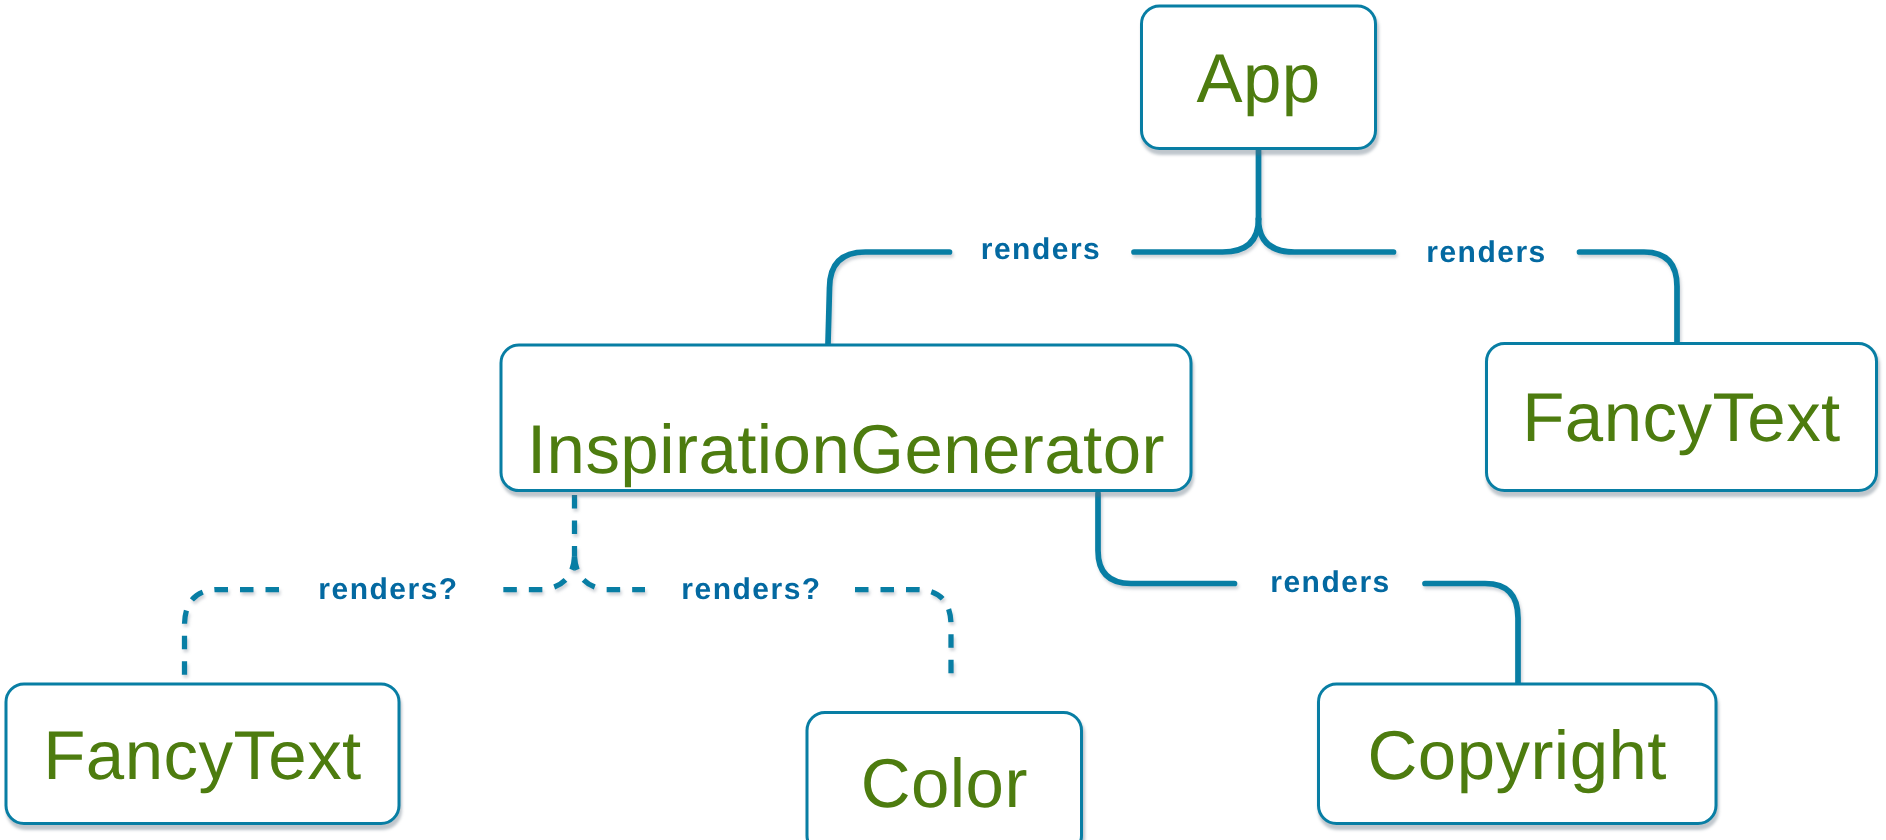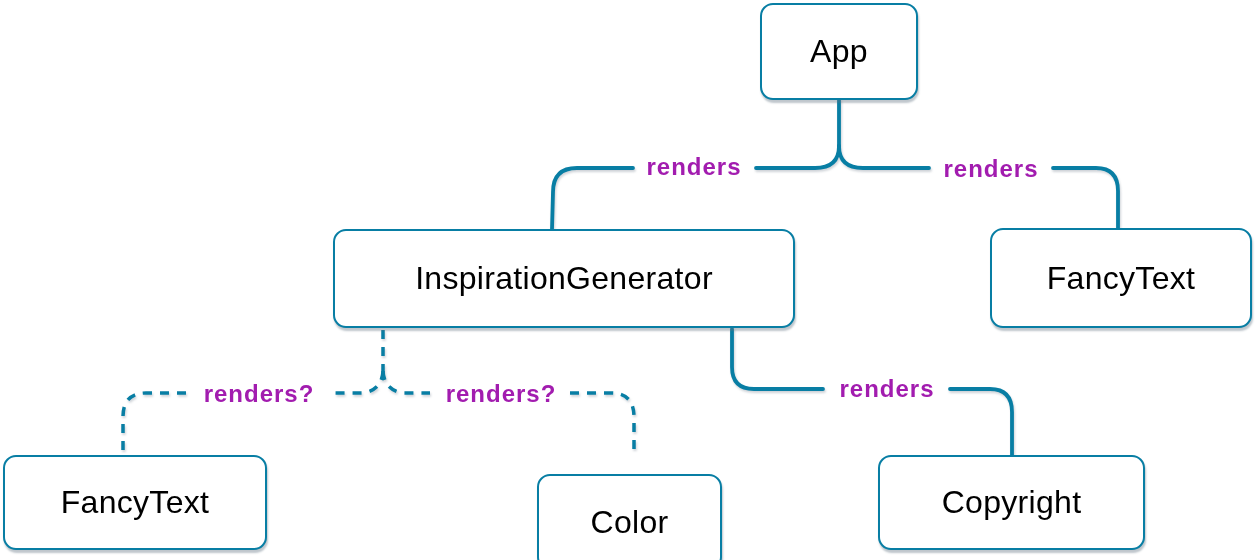--- a/index.html
+++ b/index.html
@@ -41,31 +41,31 @@
     box-sizing: border-box;
     background: #ffffff;
     border: 2.5px solid #087EA4;
     border-radius: 13px;
     display: flex;
     align-items: center;
     justify-content: center;
     box-shadow: 1px 3px 2px rgba(95, 112, 128, 0.40);
   }
   .node-label {
-    color: #000000;
-    font-size: 32px;
+    color: #4d7c0f;
+    font-size: 46px;
     font-weight: 400;
     letter-spacing: 0.3px;
     white-space: nowrap;
   }
   .edge-label {
     position: absolute;
     transform: translate(-50%, -50%);
-    color: #a21caf;
-    font-size: 24px;
+    color: #0369a1;
+    font-size: 20px;
     font-weight: 700;
     letter-spacing: 1px;
     white-space: nowrap;
   }
 </style>
 </head>
 <body>
 
 <div class="canvas">
 
@@ -84,21 +84,21 @@
     <path class="edge-dashed" d="M 383 371 Q 382 390 363 393 L 332 393"></path>
     <path class="edge-dashed" d="M 186 393 L 146 393 Q 123 393 123 417 L 123 456"></path>
     <path class="edge-dashed" d="M 383 371 Q 384 390 403 393 L 430 393"></path>
     <path class="edge-dashed" d="M 570 393 L 611 393 Q 634 393 634 417 L 634 455"></path>
   </svg>
 
   <div class="node" style="left:760px; top:3px; width:158px; height:97px;">
     <span class="node-label">App</span>
   </div>
 
-  <div class="node" style="left:333px; top:229px; width:462px; height:99px;">
+  <div class="node" style="left:333px; top:229px; width:462px; height:99px;align-items:flex-end;">
     <span class="node-label">InspirationGenerator</span>
   </div>
 
   <div class="node" style="left:990px; top:228px; width:262px; height:100px;">
     <span class="node-label">FancyText</span>
   </div>
 
   <div class="node" style="left:3px; top:455px; width:264px; height:95px;">
     <span class="node-label">FancyText</span>
   </div>

